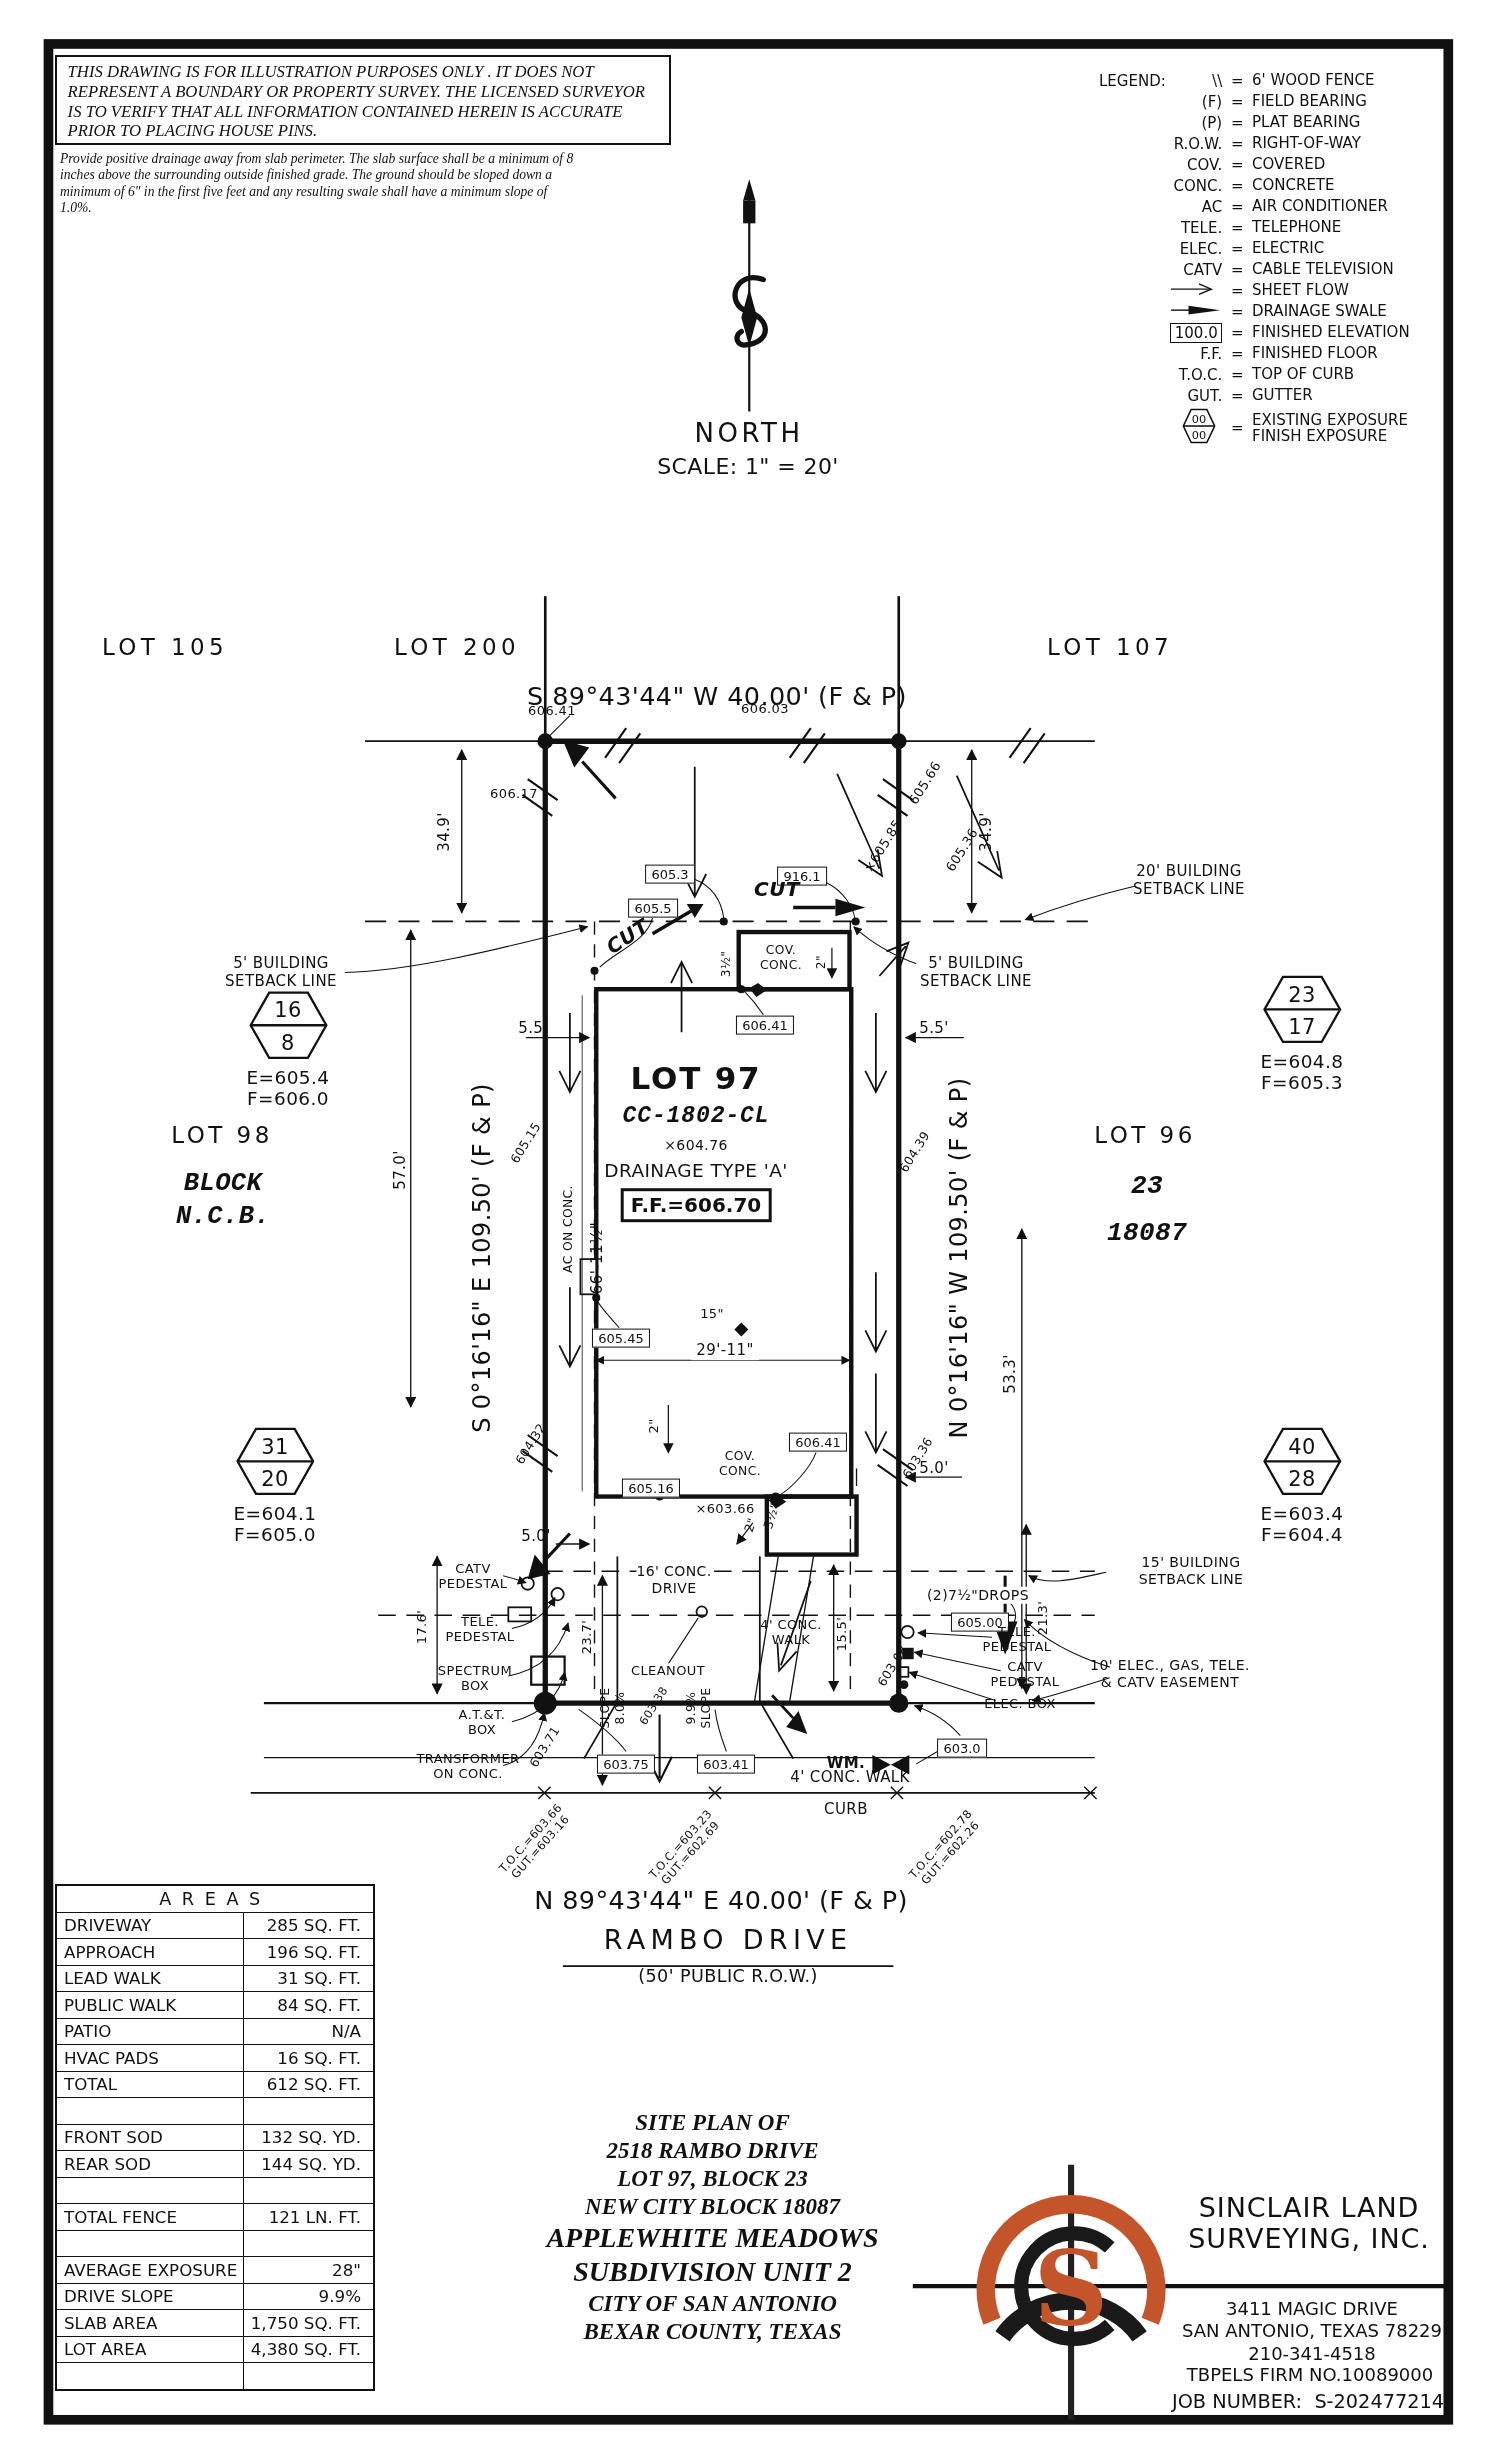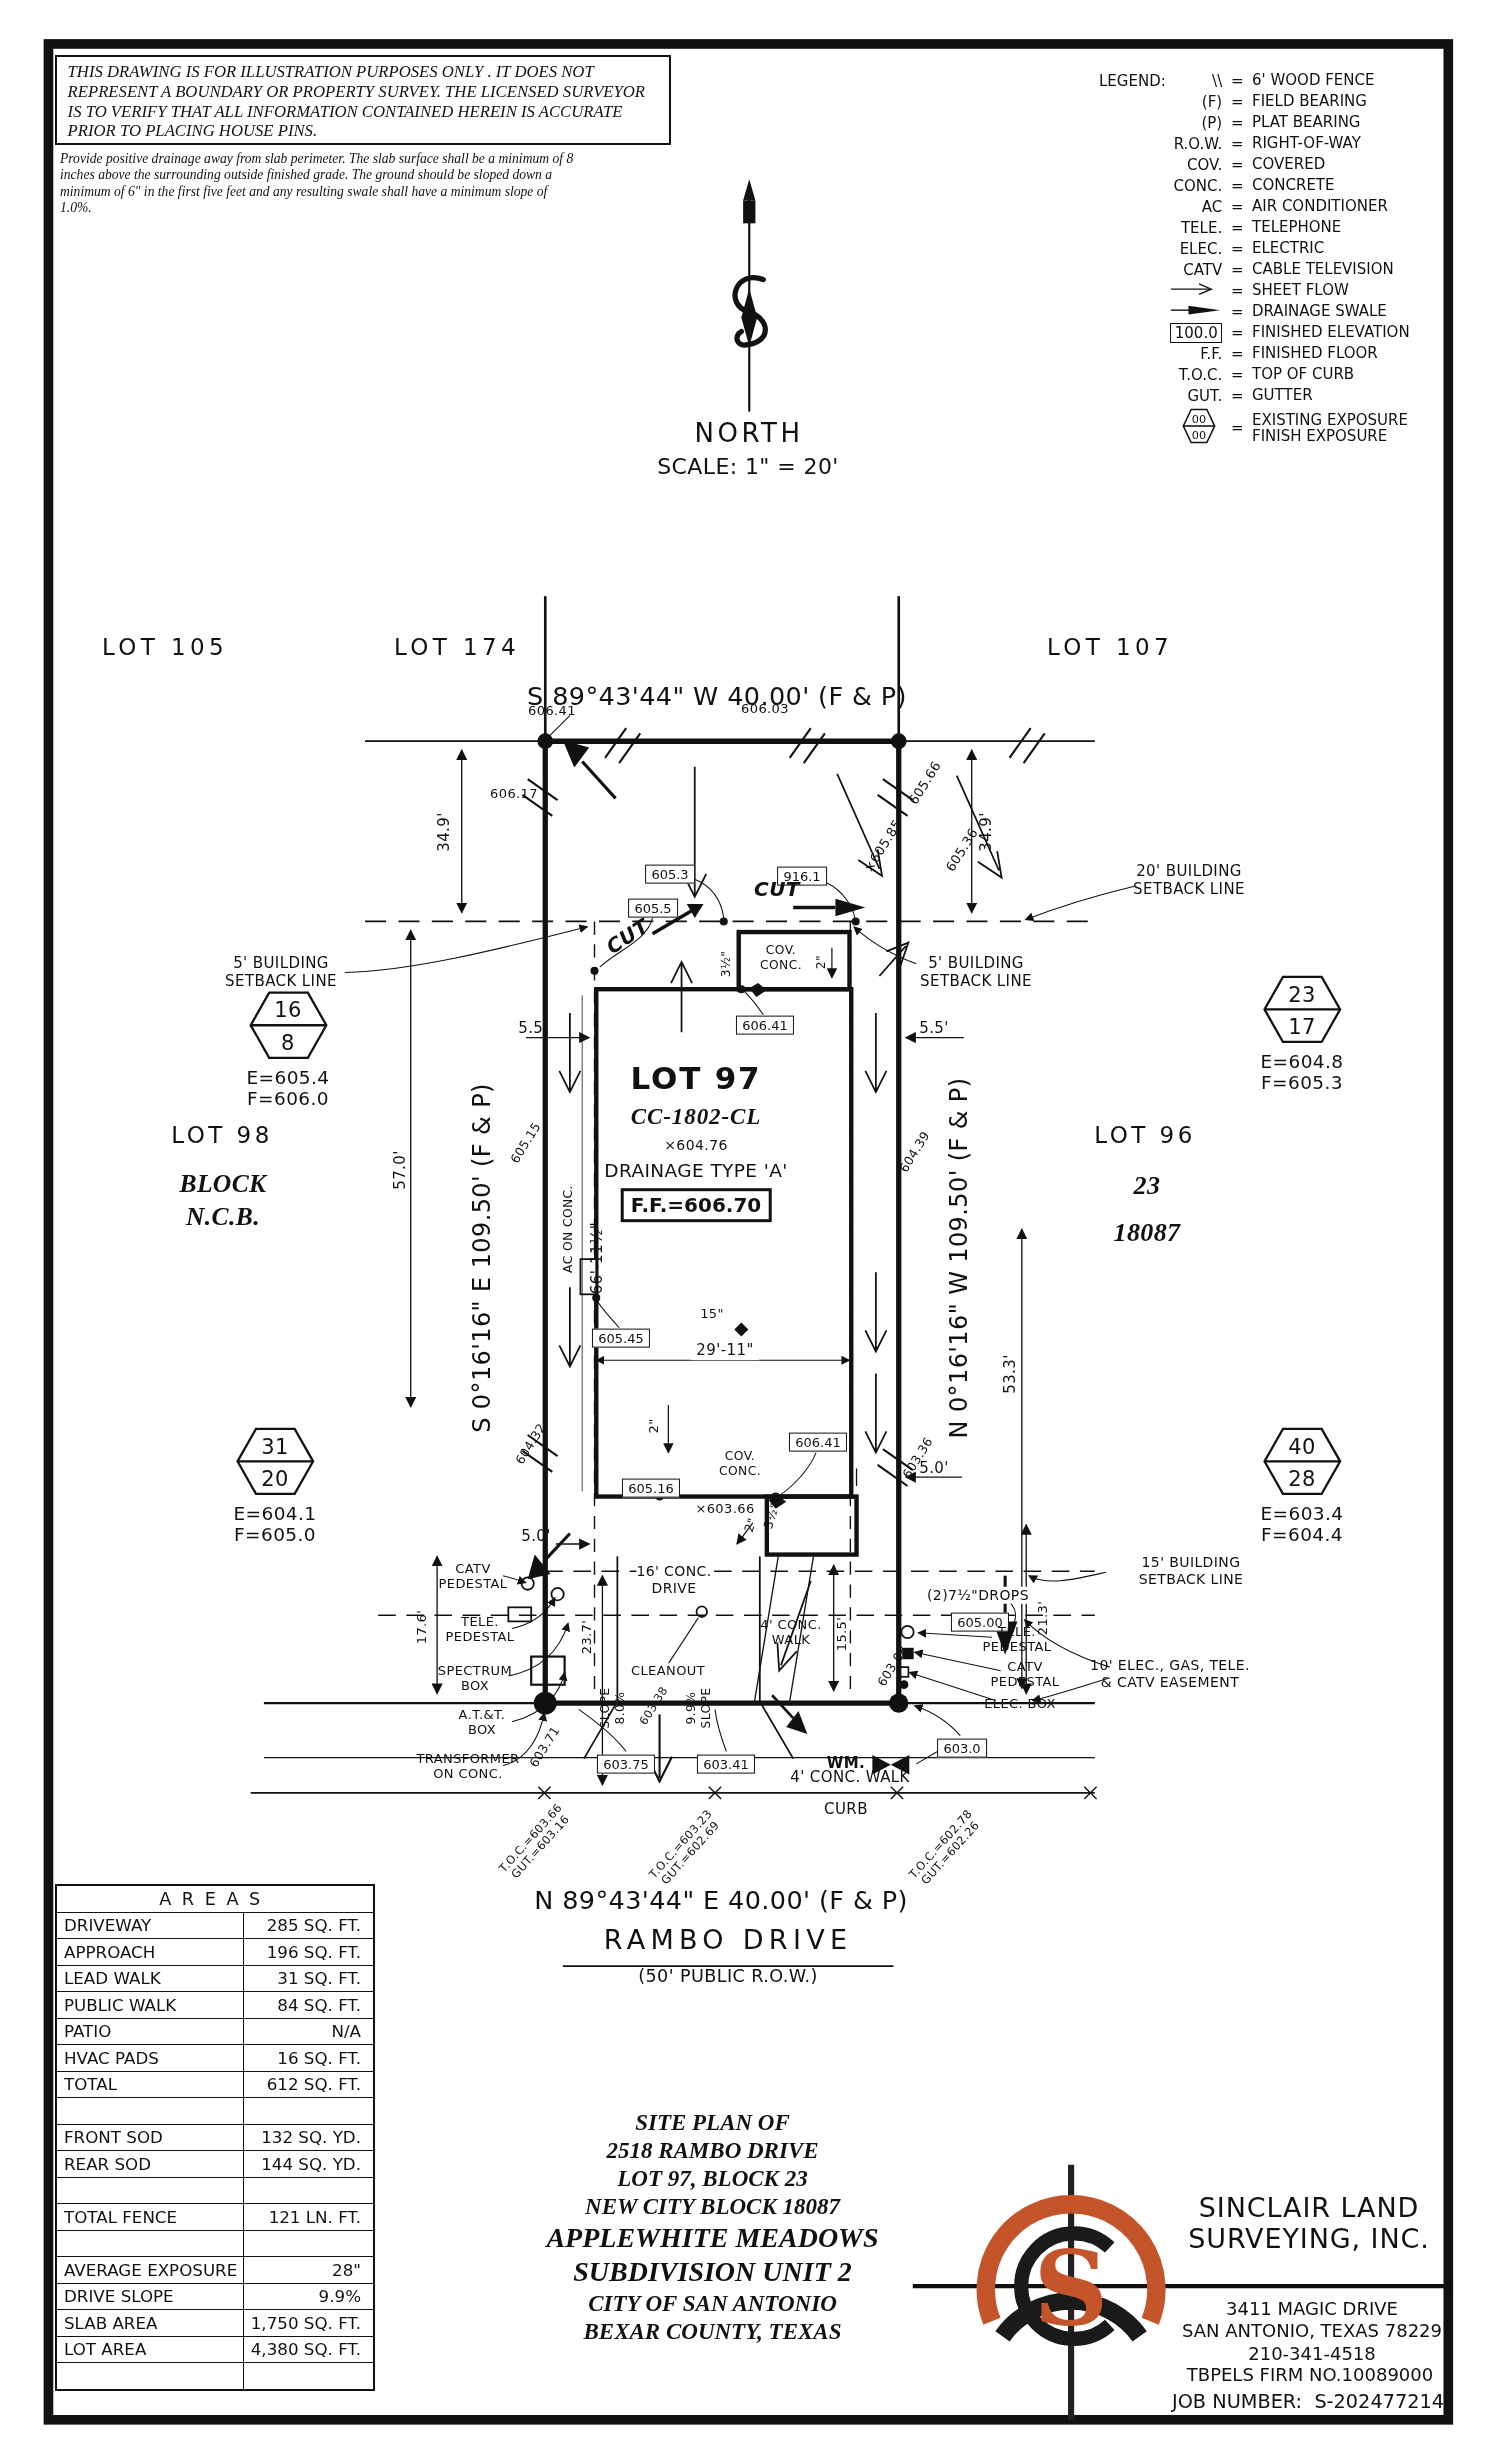--- a/index.html
+++ b/index.html
@@ -4,21 +4,21 @@
 <style>
   html,body{margin:0;padding:0;background:#e8e8e8;}
   .sheet{position:relative;width:1495px;height:2462px;background:#fff;overflow:hidden;
          font-family:"DejaVu Sans",sans-serif;color:#111;}
   svg{position:absolute;left:0;top:0;}
   .lb{position:absolute;transform:translate(-50%,-50%);white-space:pre-line;text-align:center;
       line-height:1.18;color:#111;letter-spacing:0.4px;}
   .bx{position:absolute;transform:translate(-50%,-50%);border:1.8px solid #111;background:#fff;
       font-size:13px;padding:0.9px 5.3px;white-space:nowrap;}
   .ffbx{border:3.5px solid #111;font-weight:bold;font-size:20px;padding:1.8px 7px;}
-  .ser{font-family:Liberation Serif, serif;}
+  .ser{font-family:Liberation Mono, monospace;}
   .disc-box{position:absolute;left:55px;top:55px;width:616px;height:90px;border:2.6px solid #111;
             box-sizing:border-box;padding:5.3px 10.6px;}
   .disc-caps{font-family:"Liberation Serif",serif;font-style:italic;font-size:16.7px;line-height:1.18;}
   .disc-note{position:absolute;left:60px;top:151px;width:519px;font-family:"Liberation Serif",serif;
              font-style:italic;font-size:13.6px;line-height:1.2;}
   .legend{position:absolute;left:1099px;top:70px;width:356px;font-size:15px;}
   .lgrow{display:flex;align-items:center;height:21px;}
   .lgrow.tall{height:44px;}
   .lgsym{width:132px;text-align:right;padding-right:8.8px;box-sizing:border-box;white-space:nowrap;}
   .lgeq{width:21px;}
@@ -360,21 +360,21 @@
             <text x="26" y="38" text-anchor="middle" font-size="13" fill="#111">00</text>
           </svg>
       </span>
       <span class="lgeq">=</span>
       <span class="lgdesc">EXISTING EXPOSURE
 FINISH EXPOSURE</span>
     </div>
   </div>
 
   <div class="lb" style="left:165px;top:648px;font-size:23px;letter-spacing:4.4px;">LOT 105</div>
-  <div class="lb" style="left:457px;top:648px;font-size:23px;letter-spacing:4.4px;">LOT 174</div>
+  <div class="lb" style="left:457px;top:648px;font-size:23px;letter-spacing:4.4px;">LOT 200</div>
   <div class="lb" style="left:1110px;top:648px;font-size:23px;letter-spacing:4.4px;">LOT 107</div>
   <div class="lb" style="left:717px;top:696px;font-size:25.5px;">S 89°43'44" W 40.00' (F &amp; P)</div>
   <div class="lb" style="left:552px;top:711px;font-size:13px;">606.41</div>
   <div class="lb" style="left:765px;top:709px;font-size:13px;">606.03</div>
   <div class="lb" style="left:514px;top:794px;font-size:13px;">606.17</div>
   <div class="lb" style="left:883px;top:846px;font-size:13px;transform:translate(-50%,-50%) rotate(-58deg);">×605.85</div>
   <div class="lb" style="left:925px;top:783px;font-size:13px;transform:translate(-50%,-50%) rotate(-58deg);">605.66</div>
   <div class="lb" style="left:962px;top:850px;font-size:13px;transform:translate(-50%,-50%) rotate(-58deg);">605.36</div>
   <div class="lb" style="left:445px;top:832px;font-size:15px;transform:translate(-50%,-50%) rotate(-90deg);">34.9'</div>
   <div class="lb" style="left:987px;top:832px;font-size:15px;transform:translate(-50%,-50%) rotate(-90deg);">34.9'</div>

